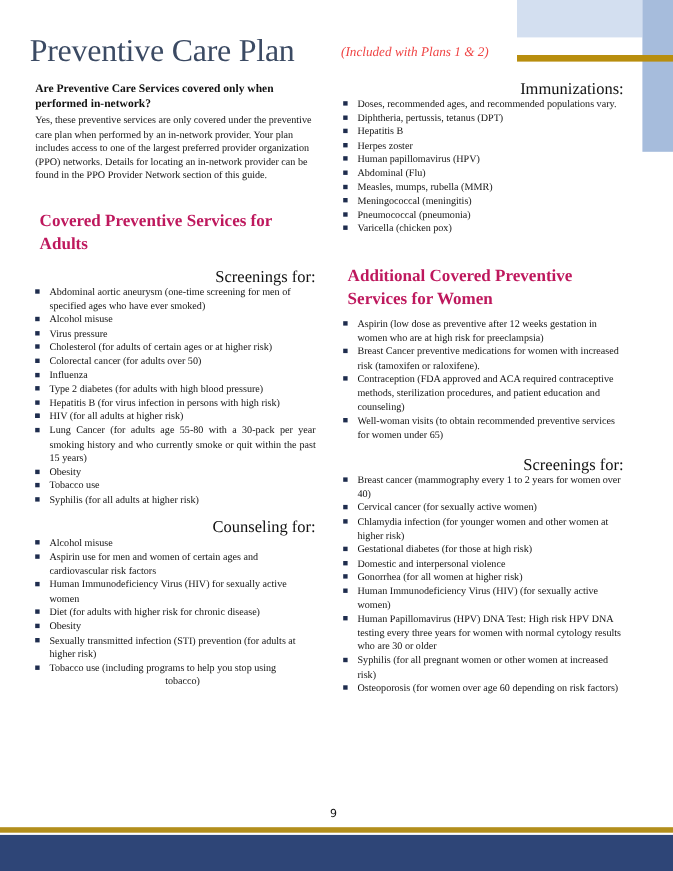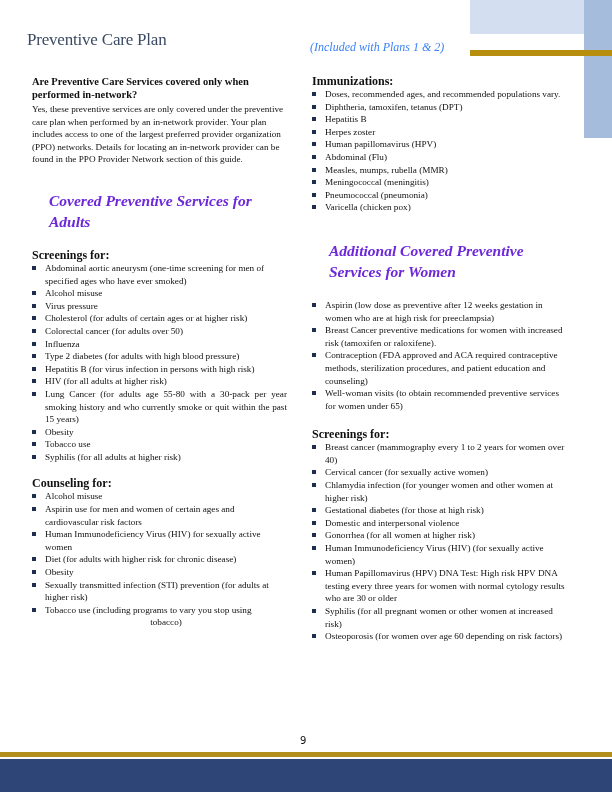--- a/index.html
+++ b/index.html
@@ -5,31 +5,31 @@
   html, body { margin: 0; padding: 0; }
   body {
     width: 612px; height: 792px; position: relative; overflow: hidden;
     background: #ffffff; color: #111;
     font-family: "Liberation Serif", "DejaVu Serif", serif;
   }
   .deco-lightblue { position: absolute; left: 470px; top: 0; width: 114px; height: 34px; background: #d3dff0; }
   .deco-bluebar { position: absolute; left: 584px; top: 0; width: 28px; height: 138px; background: #a6bcdc; }
   .deco-goldline { position: absolute; left: 470px; top: 50px; width: 142px; height: 6px; background: #b88e0e; }
 
-  .page-title { position: absolute; left: 27px; top: 30px; font-size: 17px; color: #3b4a63; letter-spacing: -0.2px; }
-  .page-subtitle { position: absolute; left: 310px; top: 40px; font-size: 12px; font-style: italic; color: #3b82f6; }
+  .page-title { position: absolute; left: 27px; top: 30px; font-size: 29px; color: #3b4a63; letter-spacing: -0.2px; }
+  .page-subtitle { position: absolute; left: 310px; top: 40px; font-size: 12px; font-style: italic; color: #ef4444; }
 
   .col { position: absolute; font-size: 9.2px; line-height: 12.6px; }
   .col-left { left: 32px; top: 75px; width: 255px; }
   .col-right { left: 312px; top: 75px; width: 255px; }
 
   .q { font-weight: bold; font-size: 10.5px; line-height: 13px; margin: 0; }
   .p { margin: 2px 0 0 0; }
-  .sec-title { font-weight: bold; font-style: italic; color: #6d28d9; font-size: 15.5px; line-height: 21px; margin: 17px; }
-  .sub { font-weight: bold; font-size: 12px; margin: 0; line-height: 13px; }
+  .sec-title { font-weight: bold; color: #be185d; font-size: 15.5px; line-height: 21px; margin: 4px; }
+  .sub { font-weight: normal; font-size: 15px; margin: 0; line-height: 13px; text-align: right; }
   ul { list-style: none; margin: 0; padding: 0; }
   li { position: relative; padding-left: 13px; }
   li .bullet { position: absolute; left: 0; top: 4px; width: 4px; height: 4px; background: #1f2d4e; }
   li.justify { text-align: justify; }
   li.center-last .tail { display:block; text-align:center; }
 
   .page-number { position: absolute; left: 300px; top: 735px; font-family: "DejaVu Sans", sans-serif; font-size: 10px; color: #111; }
   .footer-gold { position: absolute; left: 0; top: 752px; width: 612px; height: 5px; background: #b28e1c; }
   .footer-navy { position: absolute; left: 0; top: 759px; width: 612px; height: 33px; background: #2e4577; }
 </style>
@@ -68,29 +68,29 @@
   </ul>
 
   <p class="sub" style="margin-top:14px;">Counseling for:</p>
   <ul>
     <li><span class="bullet"></span><span>Alcohol misuse</span></li>
     <li><span class="bullet"></span><span>Aspirin use for men and women of certain ages and cardiovascular risk factors</span></li>
     <li><span class="bullet"></span><span>Human Immunodeficiency Virus (HIV) for sexually active women</span></li>
     <li><span class="bullet"></span><span>Diet (for adults with higher risk for chronic disease)</span></li>
     <li><span class="bullet"></span><span>Obesity</span></li>
     <li><span class="bullet"></span><span>Sexually transmitted infection (STI) prevention (for adults at higher risk)</span></li>
-    <li class="center-last"><span class="bullet"></span><span>Tobacco use (including programs to vary you stop using</span><span class="tail">tobacco)</span></li>
+    <li class="center-last"><span class="bullet"></span><span>Tobacco use (including programs to help you stop using</span><span class="tail">tobacco)</span></li>
   </ul>
 </div>
 
 <div class="col col-right">
   <p class="sub">Immunizations:</p>
   <ul>
     <li><span class="bullet"></span><span>Doses, recommended ages, and recommended populations vary.</span></li>
-    <li><span class="bullet"></span><span>Diphtheria, tamoxifen, tetanus (DPT)</span></li>
+    <li><span class="bullet"></span><span>Diphtheria, pertussis, tetanus (DPT)</span></li>
     <li><span class="bullet"></span><span>Hepatitis B</span></li>
     <li><span class="bullet"></span><span>Herpes zoster</span></li>
     <li><span class="bullet"></span><span>Human papillomavirus (HPV)</span></li>
     <li><span class="bullet"></span><span>Abdominal (Flu)</span></li>
     <li><span class="bullet"></span><span>Measles, mumps, rubella (MMR)</span></li>
     <li><span class="bullet"></span><span>Meningococcal (meningitis)</span></li>
     <li><span class="bullet"></span><span>Pneumococcal (pneumonia)</span></li>
     <li><span class="bullet"></span><span>Varicella (chicken pox)</span></li>
   </ul>
 

